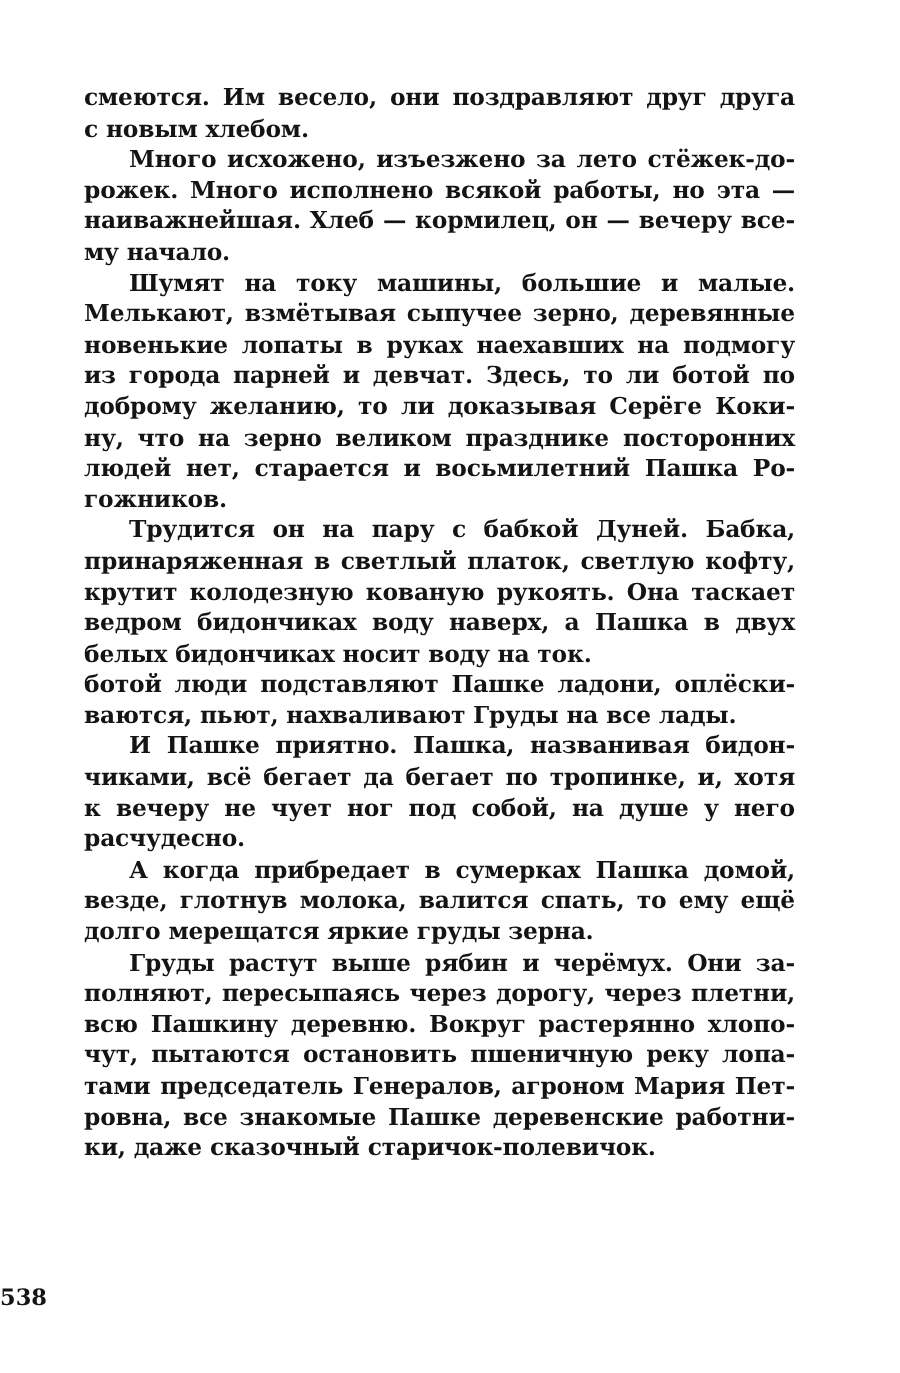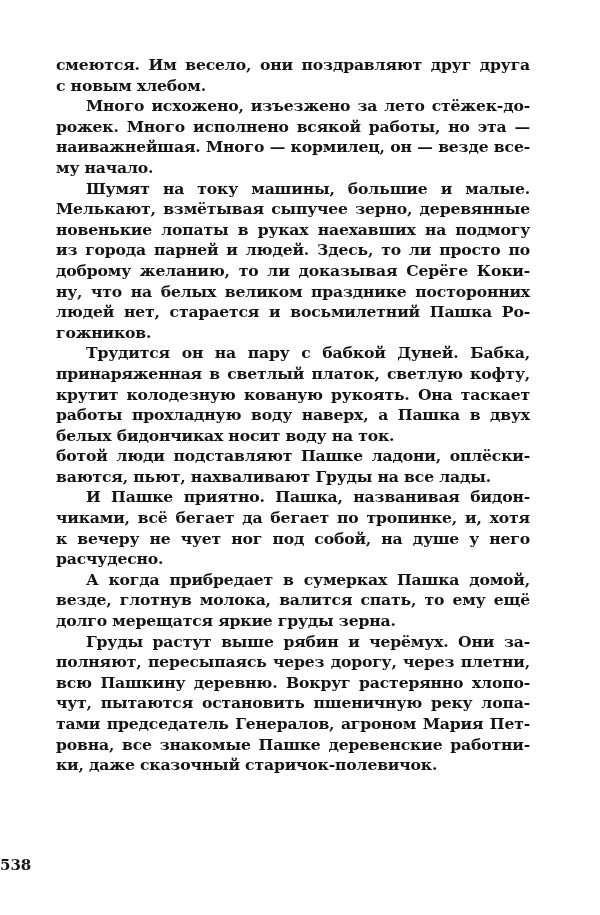--- a/index.html
+++ b/index.html
@@ -43,40 +43,40 @@
 <div class="page">
 
   <div>
     <span class="line">смеются. Им весело, они поздравляют друг друга</span>
     <span class="line last">с новым хлебом.</span>
   </div>
 
   <div>
     <span class="line indent">Много исхожено, изъезжено за лето стёжек-до-</span>
     <span class="line">рожек. Много исполнено всякой работы, но эта —</span>
-    <span class="line">наиважнейшая. Много — кормилец, он — везде все-</span>
+    <span class="line">наиважнейшая. Хлеб — кормилец, он — вечеру все-</span>
     <span class="line last">му начало.</span>
   </div>
 
   <div>
     <span class="line indent">Шумят на току машины, большие и малые.</span>
     <span class="line">Мелькают, взмётывая сыпучее зерно, деревянные</span>
     <span class="line">новенькие лопаты в руках наехавших на подмогу</span>
-    <span class="line">из города парней и людей. Здесь, то ли просто по</span>
+    <span class="line">из города парней и девчат. Здесь, то ли ботой по</span>
     <span class="line">доброму желанию, то ли доказывая Серёге Коки-</span>
-    <span class="line">ну, что на белых великом празднике посторонних</span>
+    <span class="line">ну, что на зерно великом празднике посторонних</span>
     <span class="line">людей нет, старается и восьмилетний Пашка Ро-</span>
     <span class="line last">гожников.</span>
   </div>
 
   <div>
     <span class="line indent">Трудится он на пару с бабкой Дуней. Бабка,</span>
     <span class="line">принаряженная в светлый платок, светлую кофту,</span>
     <span class="line">крутит колодезную кованую рукоять. Она таскает</span>
-    <span class="line">работы прохладную воду наверх, а Пашка в двух</span>
+    <span class="line">ведром бидончиках воду наверх, а Пашка в двух</span>
     <span class="line last">белых бидончиках носит воду на ток.</span>
   </div>
 
   <div>
     <span class="line">ботой люди подставляют Пашке ладони, оплёски-</span>
     <span class="line last">ваются, пьют, нахваливают Груды на все лады.</span>
   </div>
 
   <div>
     <span class="line indent">И Пашке приятно. Пашка, названивая бидон-</span>

